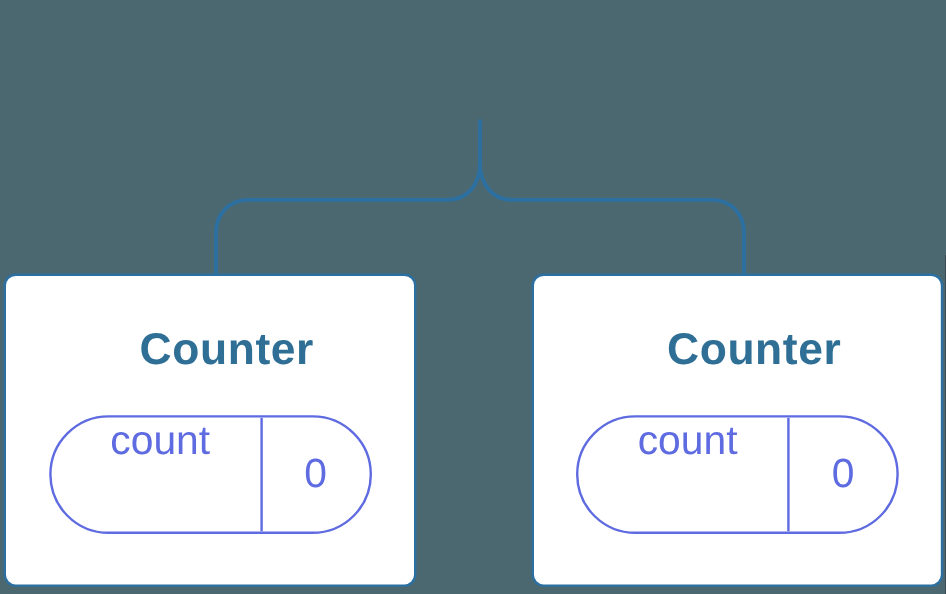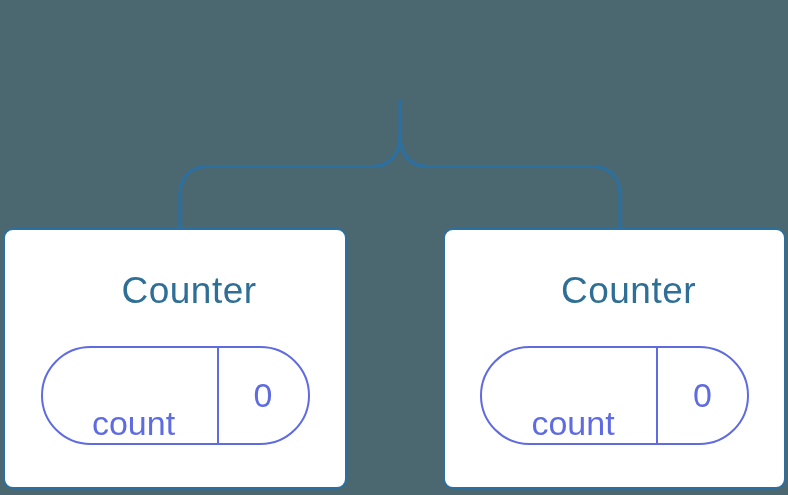--- a/index.html
+++ b/index.html
@@ -60,40 +60,40 @@
     border-radius: 10px;
     display: flex;
     flex-direction: column;
     align-items: center;
   }
   .card.left  { left: 3px;   width: 344px; }
   .card.right { left: 443px; width: 343px; }
   .card-title {
     margin-top: 40px;
     font-size: 37px;
-    font-weight: 400;
+    font-weight: 700;
     color: var(--node-text);
     letter-spacing: 0.5px;
     line-height: 1.15;
     margin-left: 28px;
   }
   .state-pill {
     margin-top: 33px;
     width: 269px;
     height: 99px;
     border: 2px solid var(--state-accent);
     border-radius: 50px;
     display: flex;
     overflow: hidden;
     background: var(--node-fill);
   }
   .state-key-cell {
     width: 176px;
     display: flex;
-    align-items: flex-end;
+    align-items: flex-start;
     justify-content: center;
     border-right: 2px solid var(--state-accent);
     padding-left: 8px;
   }
   .state-value-cell {
     flex: 1;
     display: flex;
     align-items: center;
     justify-content: center;
   }

